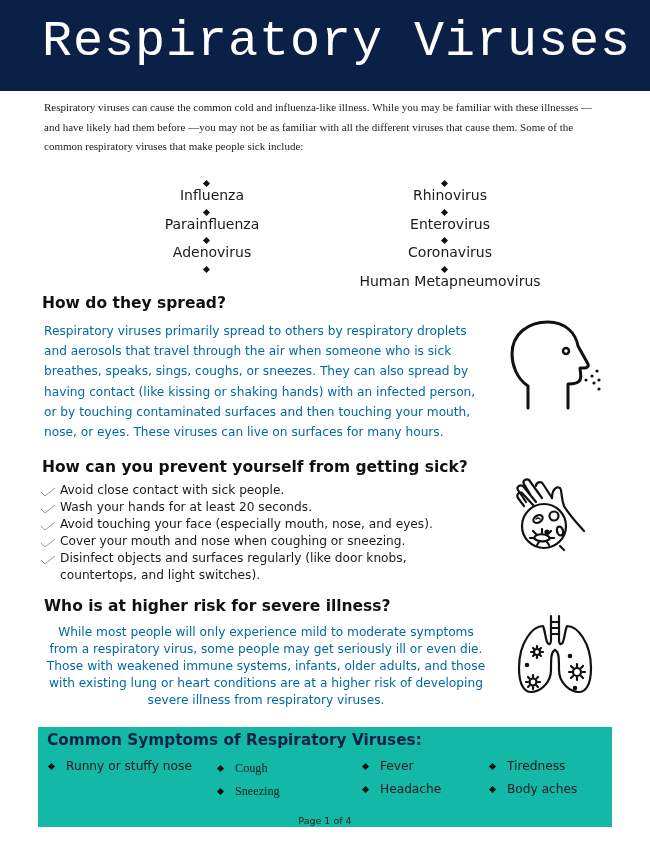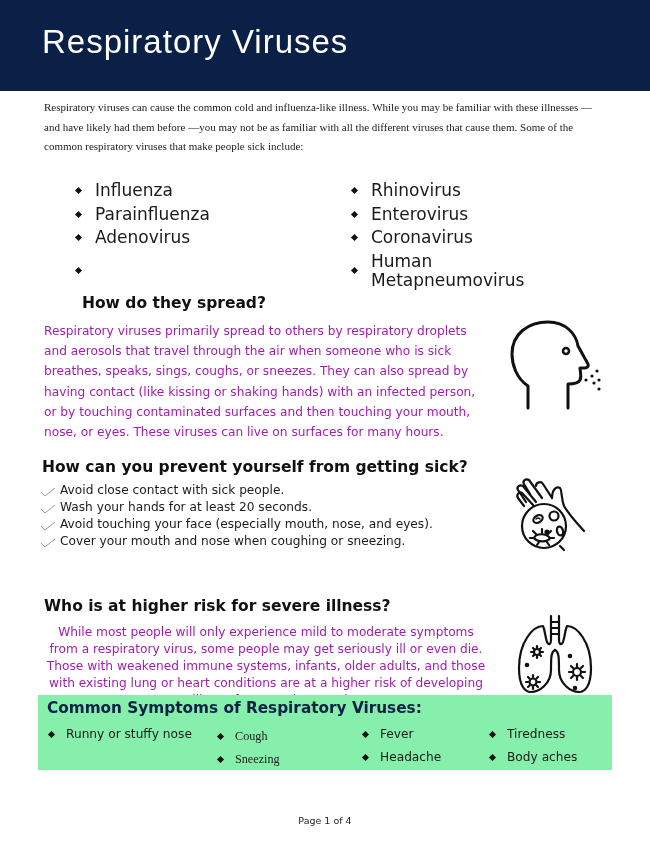--- a/index.html
+++ b/index.html
@@ -1,45 +1,45 @@
 <!DOCTYPE html>
 <html><head>
 <meta charset="utf-8">
 <style>
   * { box-sizing: border-box; margin: 0; padding: 0; }
   html, body { width: 650px; height: 841px; background: #ffffff; overflow: hidden; }
   body { font-family: "DejaVu Sans", "Liberation Sans", sans-serif; color: #1a1a1a; position: relative; }
 
   .header { position: absolute; left: 0; top: 0; width: 650px; height: 91px; background: #0a2047; }
-  .header h1 { position: absolute; left: 42px; top: 6px; font-family: Liberation Sans, sans-serif; font-weight: normal; font-size: 33px; color: #ffffff; letter-spacing: 1px; line-height: 72px; }
+  .header h1 { position: absolute; left: 42px; top: 6px; font-family: Liberation Mono, monospace; font-weight: normal; font-size: 50px; color: #ffffff; letter-spacing: 1px; line-height: 72px; }
 
   .intro { position: absolute; left: 44px; top: 98px; width: 560px; font-size: 11px; line-height: 19.5px; font-family: Liberation Serif, serif; }
   .viruses { position: absolute; left: 74px; top: 181px; width: 480px; display: grid; grid-template-columns: 276px 200px; row-gap: 4.5px; }
-  .virus-item { font-size: 17px; line-height: 19px; display: flex; align-items: center; }
+  .virus-item { font-size: 14px; line-height: 19px; display: flex; align-items: center; flex-direction: column; }
   .diamond { display: inline-block; width: 5px; height: 5px; background: #111; transform: rotate(45deg); margin-right: 14px; margin-left: 2px; flex: 0 0 auto; }
 
   .h2 { position: absolute; font-weight: bold; font-size: 15.5px; color: #111; }
-  .para { position: absolute; font-size: 12.2px; color: #a21caf; }
-
-  .spread-h { left: 42px; top: 294px; margin-left: 40px; }
+  .para { position: absolute; font-size: 12.2px; color: #0369a1; }
+
+  .spread-h { left: 42px; top: 294px; }
   .spread-p { left: 44px; top: 321px; width: 440px; line-height: 20.2px; }
   .icon-head { position: absolute; left: 510px; top: 320px; width: 100px; height: 90px; }
 
   .prevent-h { left: 42px; top: 458px; }
   .prevent-list { position: absolute; left: 40px; top: 482px; width: 440px; }
   .check-item { display: flex; font-size: 12.2px; line-height: 16.9px; }
   .check { flex: 0 0 20px; position: relative; height: 16px; }
   .check svg { position: absolute; left: 0; top: 5px; }
   .icon-hand { position: absolute; left: 514px; top: 476px; width: 80px; height: 85px; }
 
   .risk-h { left: 44px; top: 597px; }
   .risk-p { left: 46px; top: 624px; width: 440px; line-height: 17px; text-align: center; }
   .icon-lungs { position: absolute; left: 515px; top: 612px; width: 80px; height: 90px; }
 
-  .symptoms { position: absolute; left: 38px; top: 695px; width: 574px; height: 75px; background: #86efac; }
+  .symptoms { position: absolute; left: 38px; top: 727px; width: 574px; height: 100px; background: #14b8a6; }
   .symptoms h3 { position: absolute; left: 9px; top: 4px; font-size: 15.3px; font-weight: bold; color: #0a2047; }
   .sym-col { position: absolute; }
   .sym-item { display: flex; align-items: center; font-size: 12.2px; line-height: 23px; }
   .sym-item .diamond { margin-right: 12px; }
 
   .footer { position: absolute; left: 0; width: 650px; top: 815px; text-align: center; font-size: 9.5px; color: #222; }
 </style>
 </head>
 <body>
 
@@ -122,20 +122,28 @@
       </span>
       <span>Avoid touching your face (especially mouth, nose, and eyes).</span>
     </div>
   <div class="check-item">
       <span class="check">
         <svg width="16" height="10" viewBox="0 0 16 10">
           <path d="M1 5 L5 9 L15 1" fill="none" stroke="#999" stroke-width="1"></path>
         </svg>
       </span>
       <span>Cover your mouth and nose when coughing or sneezing.</span>
+    </div>
+  <div class="check-item">
+      <span class="check">
+        <svg width="16" height="10" viewBox="0 0 16 10">
+          <path d="M1 5 L5 9 L15 1" fill="none" stroke="#999" stroke-width="1"></path>
+        </svg>
+      </span>
+      <span>Disinfect objects and surfaces regularly (like door knobs, countertops, and light switches).</span>
     </div>
 </div>
 <svg class="icon-hand" viewBox="0 0 80 85" fill="none" stroke="#111" stroke-width="2.2" stroke-linecap="round" stroke-linejoin="round">
   <path d="M10 30 L4 22 C2 19 5 15 8 17 L20 30"></path>
   <path d="M12 26 L4 14 C2 11 6 8 9 10 L22 26"></path>
   <path d="M16 18 L10 8 C8 5 12 2 15 4 L28 22"></path>
   <path d="M22 10 C22 6 27 5 29 8 L38 22"></path>
   <path d="M38 22 C38 14 42 10 46 12 C48 14 47 22 50 30 C56 40 62 46 70 55"></path>
   <circle cx="30" cy="50" r="22"></circle>
   <circle cx="40" cy="40" r="4.5"></circle>

